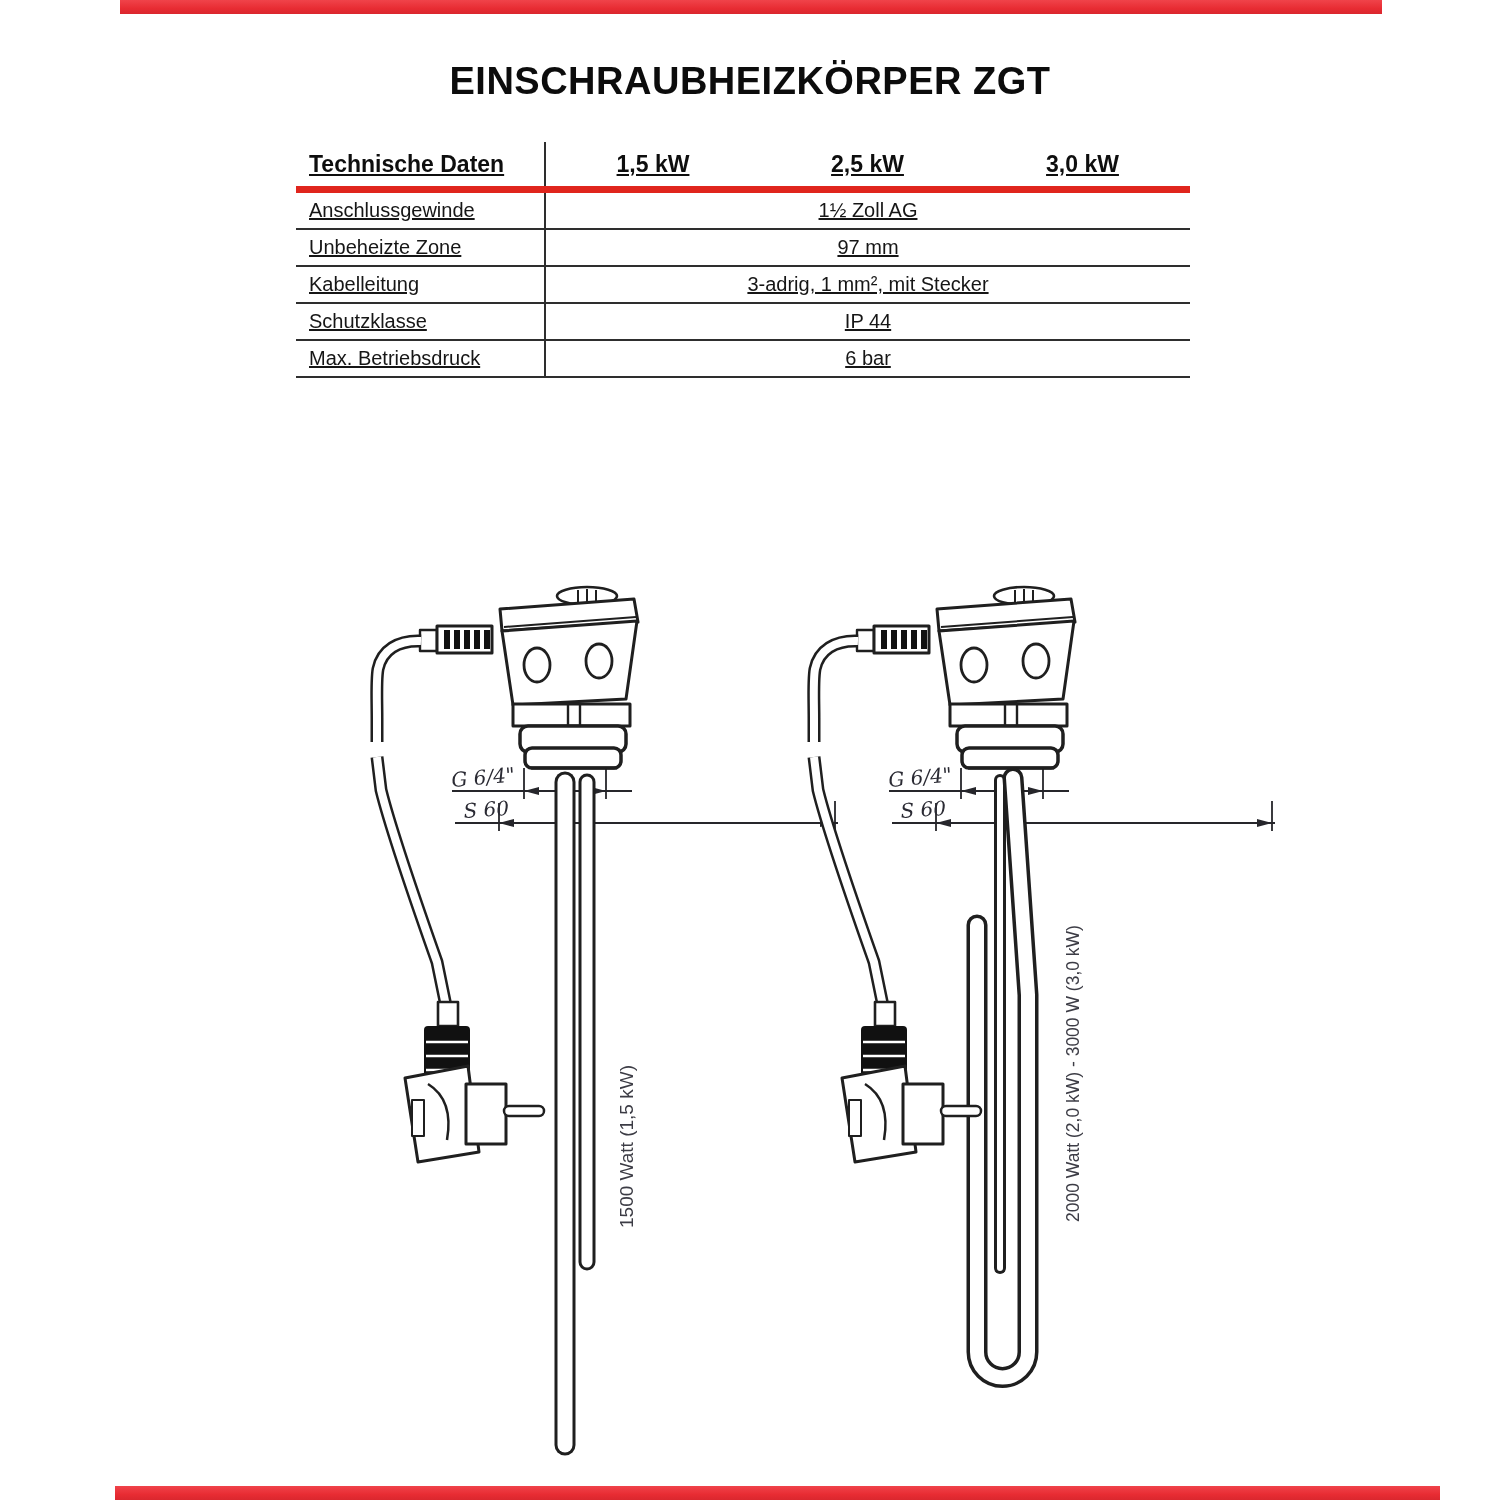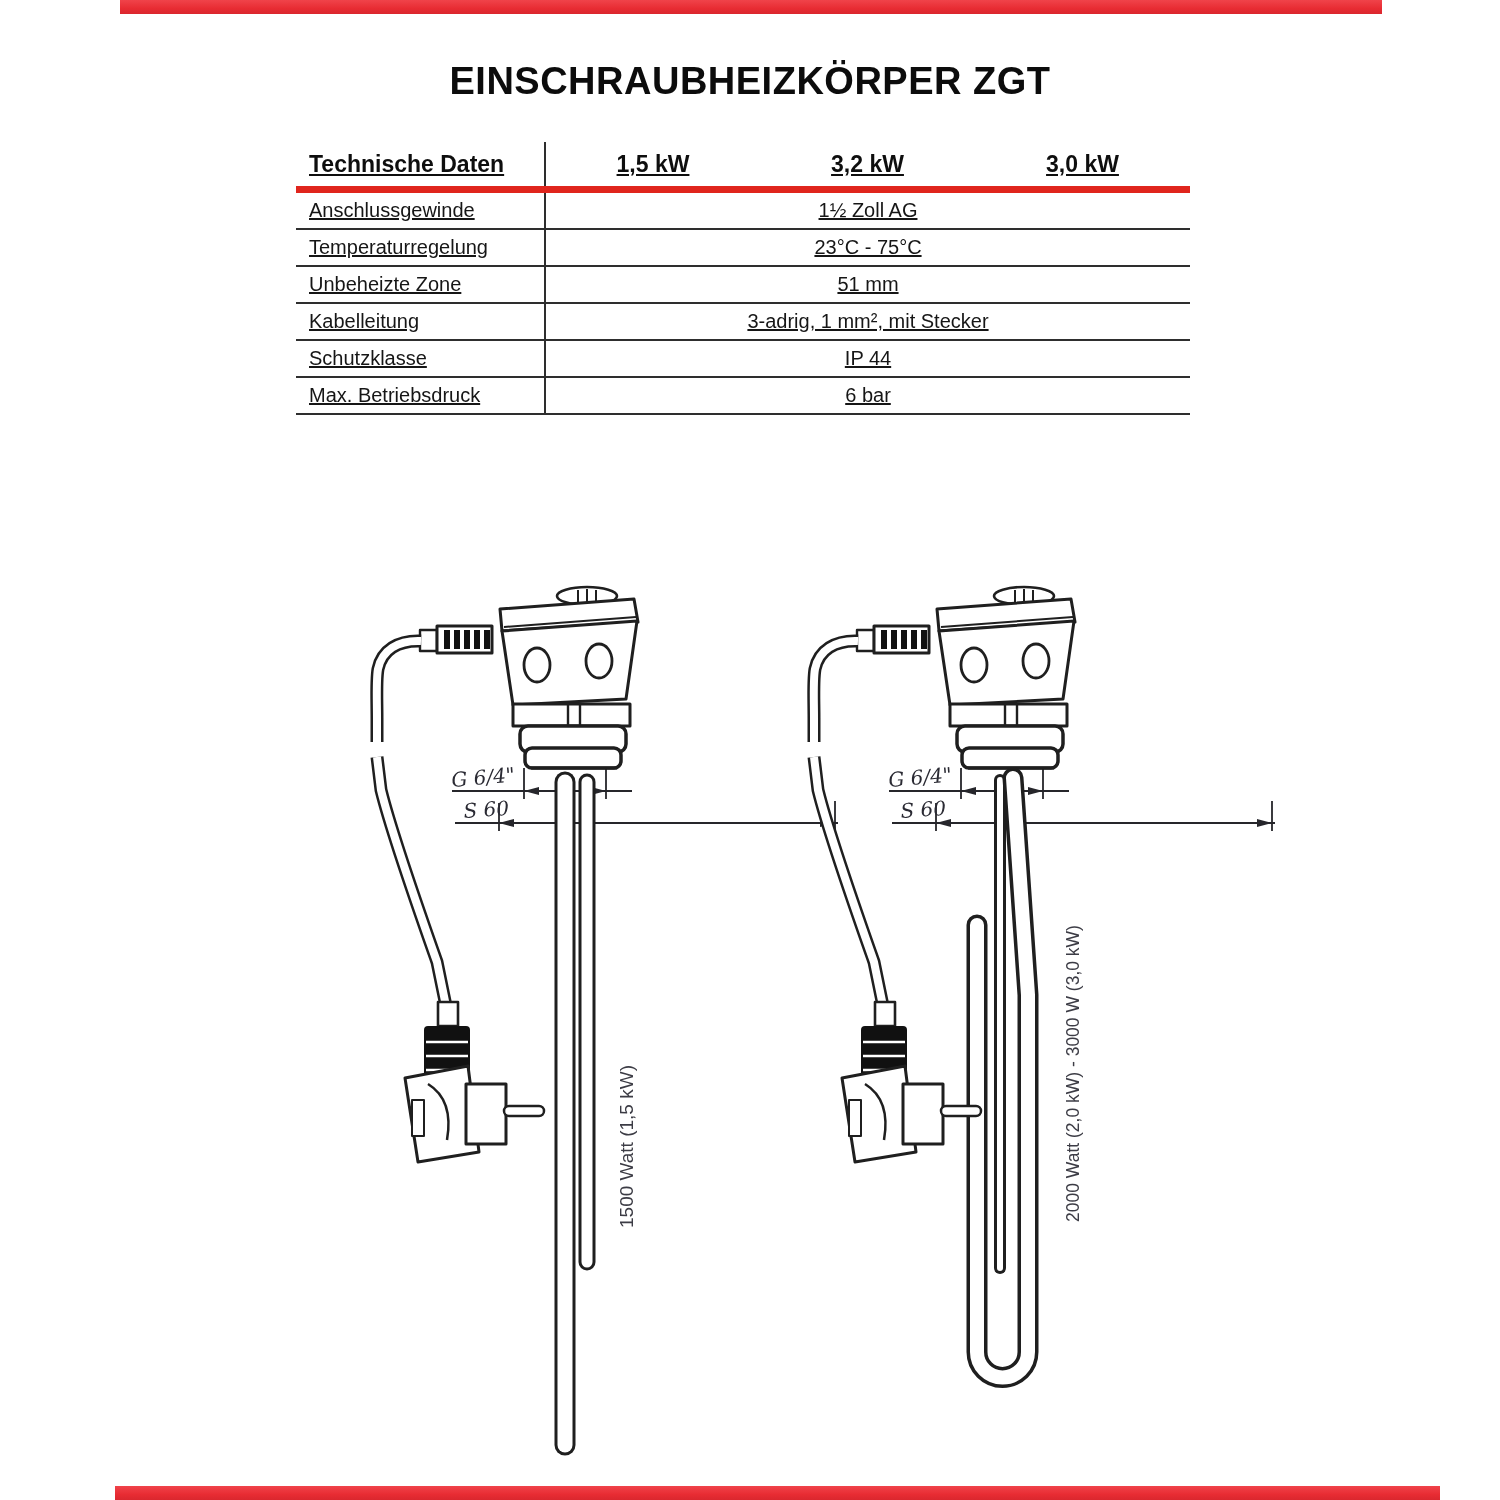--- a/index.html
+++ b/index.html
@@ -49,36 +49,32 @@
       <colgroup>
         <col style="width:249px">
           <col style="width:215px">
           <col style="width:215px">
           <col style="width:215px">
       </colgroup>
       <thead>
         <tr>
           <th class="col-label">Technische Daten</th>
           <th class="c-val">1,5 kW</th>
-          <th class="c-val">3,2 kW</th>
+          <th class="c-val">2,5 kW</th>
           <th>3,0 kW</th>
         </tr>
       </thead>
       <tbody id="spec-tbody">
           <tr>
             <td class="col-label">Anschlussgewinde</td>
             <td colspan="3" class="c-span">1½ Zoll AG</td>
           </tr>
           <tr>
-            <td class="col-label">Temperaturregelung</td>
-            <td colspan="3" class="c-span">23°C - 75°C</td>
-          </tr>
-          <tr>
             <td class="col-label">Unbeheizte Zone</td>
-            <td colspan="3" class="c-span">51 mm</td>
+            <td colspan="3" class="c-span">97 mm</td>
           </tr>
           <tr>
             <td class="col-label">Kabelleitung</td>
             <td colspan="3" class="c-span">3-adrig, 1 mm², mit Stecker</td>
           </tr>
           <tr>
             <td class="col-label">Schutzklasse</td>
             <td colspan="3" class="c-span">IP 44</td>
           </tr>
           <tr>

